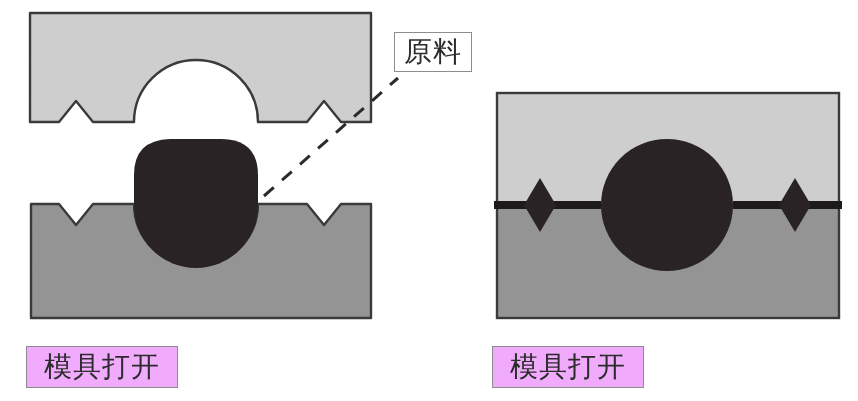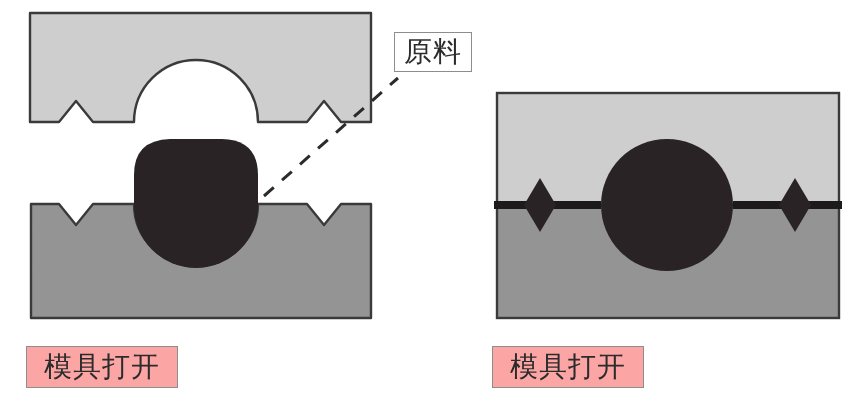--- a/index.html
+++ b/index.html
@@ -24,21 +24,21 @@
     position: absolute;
     left: 0;
     top: 0;
     width: 858px;
     height: 401px;
     display: block;
   }
   .caption-box {
     position: absolute;
     border: 1px solid #8d8d8d;
-    background: #fca5a5;
+    background: #f0abfc;
     box-sizing: border-box;
     display: flex;
     align-items: center;
     justify-content: center;
     color: #2b2b2b;
     letter-spacing: 1px;
     white-space: nowrap;
   }
   #caption-open {
     left: 26px;

